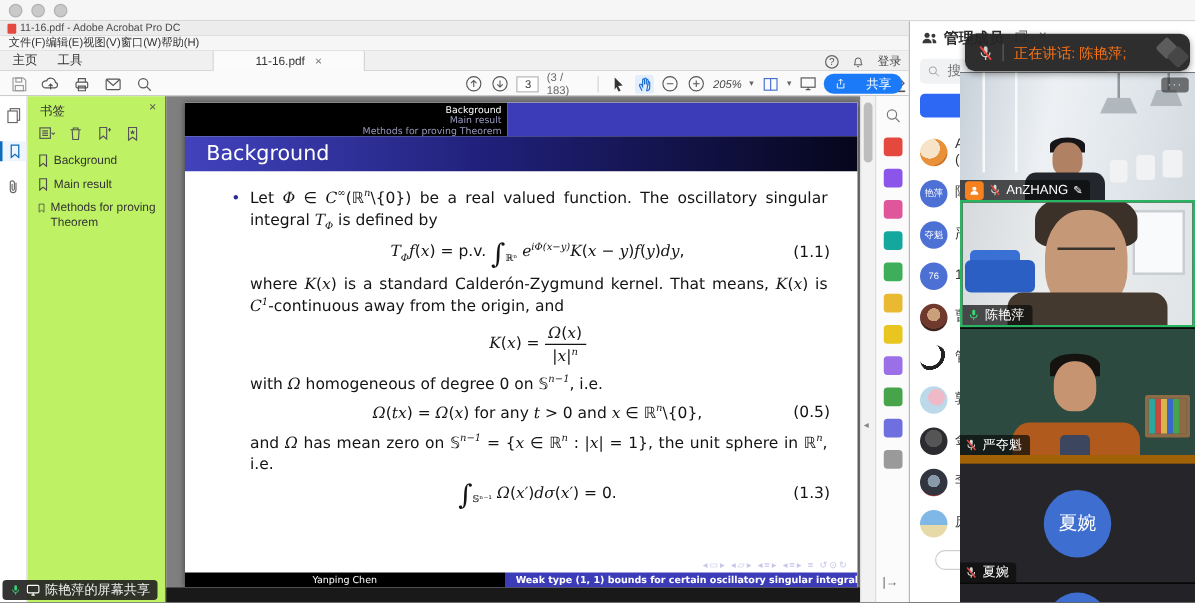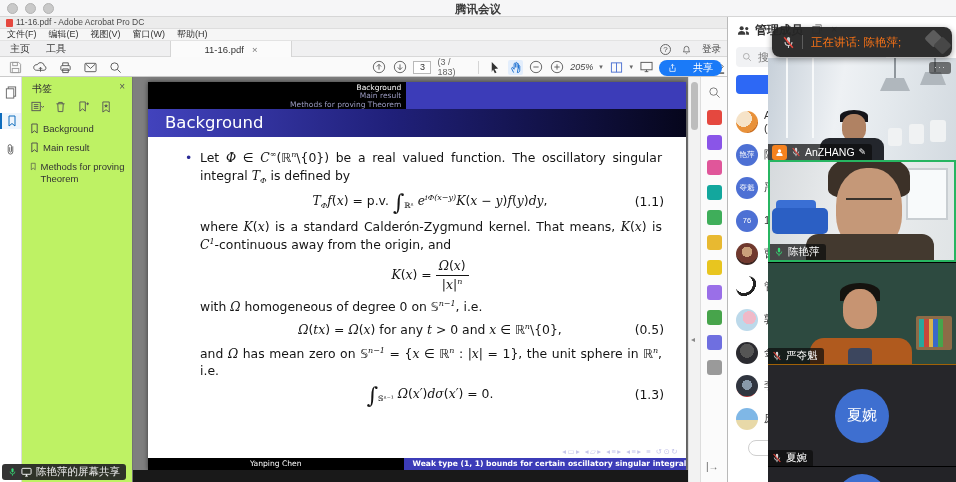--- a/index.html
+++ b/index.html
@@ -11,21 +11,21 @@
   .macbar{position:absolute;left:0;top:0;width:956px;height:17px;background:#f6f6f7;border-bottom:1px solid #d6d6d6;}
   .light{position:absolute;top:3px;width:11px;height:11px;border-radius:50%;background:#c9c9c9;border:1px solid #b3b3b3;}
   .mac-title{position:absolute;left:0;right:0;top:2px;text-align:center;font-size:11.5px;color:#3a3a3a;font-weight:bold;}
 
   
   .acrobat{position:absolute;left:0;top:17px;width:727px;height:465px;background:#fff;}
   .wintitle{position:absolute;left:0;top:0;width:100%;height:12px;background:#ececec;border-bottom:1px solid #dedede;
             font-size:8.5px;line-height:11px;color:#4a4a4a;padding-left:6px;display:flex;align-items:center;gap:3px;}
   .pdficon{width:7px;height:8px;background:#e5483f;display:inline-block;border-radius:1px;}
   .menubar{position:absolute;left:0;top:12px;width:100%;height:12px;background:#f6f6f6;border-bottom:1px solid #e3e3e3;
-           font-size:9px;color:#333;display:flex;align-items:center;gap:12px;padding-left:7px;}
+           font-size:9px;color:#333;display:flex;align-items:center;padding-left:7px;}
   .tabbar{position:absolute;left:0;top:24px;width:100%;height:16px;background:#f0f0f1;border-bottom:1px solid #d8d8d8;font-size:10px;color:#333;}
   .tab{position:absolute;top:0;height:16px;line-height:16px;padding:0 6px;}
   .doctab{position:absolute;left:170px;top:0;width:122px;height:16px;background:#fbfbfb;border-left:1px solid #d5d5d5;border-right:1px solid #d5d5d5;
           display:flex;align-items:center;justify-content:center;gap:8px;font-size:9.5px;}
   .tab-right{position:absolute;right:6px;top:0;height:16px;display:flex;align-items:center;gap:8px;}
   .qicon{width:11px;height:11px;border:1px solid #666;border-radius:50%;font-size:8px;display:inline-flex;align-items:center;justify-content:center;color:#555;}
   .signin{font-size:9.5px;color:#444;}
 
   .tbbar{position:absolute;left:0;top:40px;width:100%;height:20px;background:#fafafa;border-bottom:1px solid #cbcbcb;}
   .tb-left{position:absolute;left:8px;top:0;height:20px;display:flex;align-items:center;gap:10px;}
@@ -109,21 +109,21 @@
   .av-beach{background:linear-gradient(180deg,#7fb7e6 55%,#e8d9a8 56%);}
   .mname{font-size:11px;color:#333;line-height:1.1;display:flex;flex-direction:column;}
   .mfootbtn{position:absolute;left:20px;top:423px;width:46px;height:16px;border:1px solid #cfcfcf;border-radius:8px;background:#fff;}
 
   
   .videos{position:absolute;left:768px;top:58px;width:188px;height:424px;background:#101010;z-index:20;}
   .vid{position:relative;width:100%;overflow:hidden;background:#222;}
   .v1{height:102px;}
   .v2{height:102px;border:2px solid #27b561;}
   .v3{height:102px;border-top:1px solid #000;}
-  .v4{height:102px;border-top:1px solid #a16207;}
+  .v4{height:102px;border-top:7px solid #a16207;}
   .v5{height:16px;border-top:1px solid #000;background:#232327;}
   .namebar{position:absolute;left:0;bottom:0;height:16px;display:flex;align-items:center;gap:4px;
            padding:0 6px 0 4px;background:rgba(12,12,12,.72);color:#fff;font-size:10.5px;border-radius:0 3px 0 0;white-space:nowrap;}
   .hostbadge{width:15px;height:15px;background:#f5821f;border-radius:3px;display:inline-flex;align-items:center;justify-content:center;}
   .morebtn{position:absolute;top:4px;right:5px;width:22px;height:12px;background:rgba(35,35,35,.6);border-radius:3px;
            color:#ddd;font-size:9px;line-height:10px;text-align:center;letter-spacing:1px;}
   .pencil{color:#fff;font-size:9px;}
 
   
   .sc-office{position:absolute;inset:0;background:linear-gradient(100deg,#c7d0d9 0%,#eef1f4 38%,#e4e9ed 62%,#d3dae0 100%);}
@@ -166,21 +166,20 @@
 </style>
 </head>
 <body>
 
 <div id="screen">
 
   <div class="macbar">
     <span class="light" style="left:7px"></span>
     <span class="light" style="left:25px"></span>
     <span class="light" style="left:43px"></span>
-    <div class="mac-title">腾讯会议</div>
   </div>
 
   <div class="acrobat">
 
     <div class="wintitle">
       <span class="pdficon"></span>
       <span>11-16.pdf - Adobe Acrobat Pro DC</span>
     </div>
 
     <div class="menubar">

